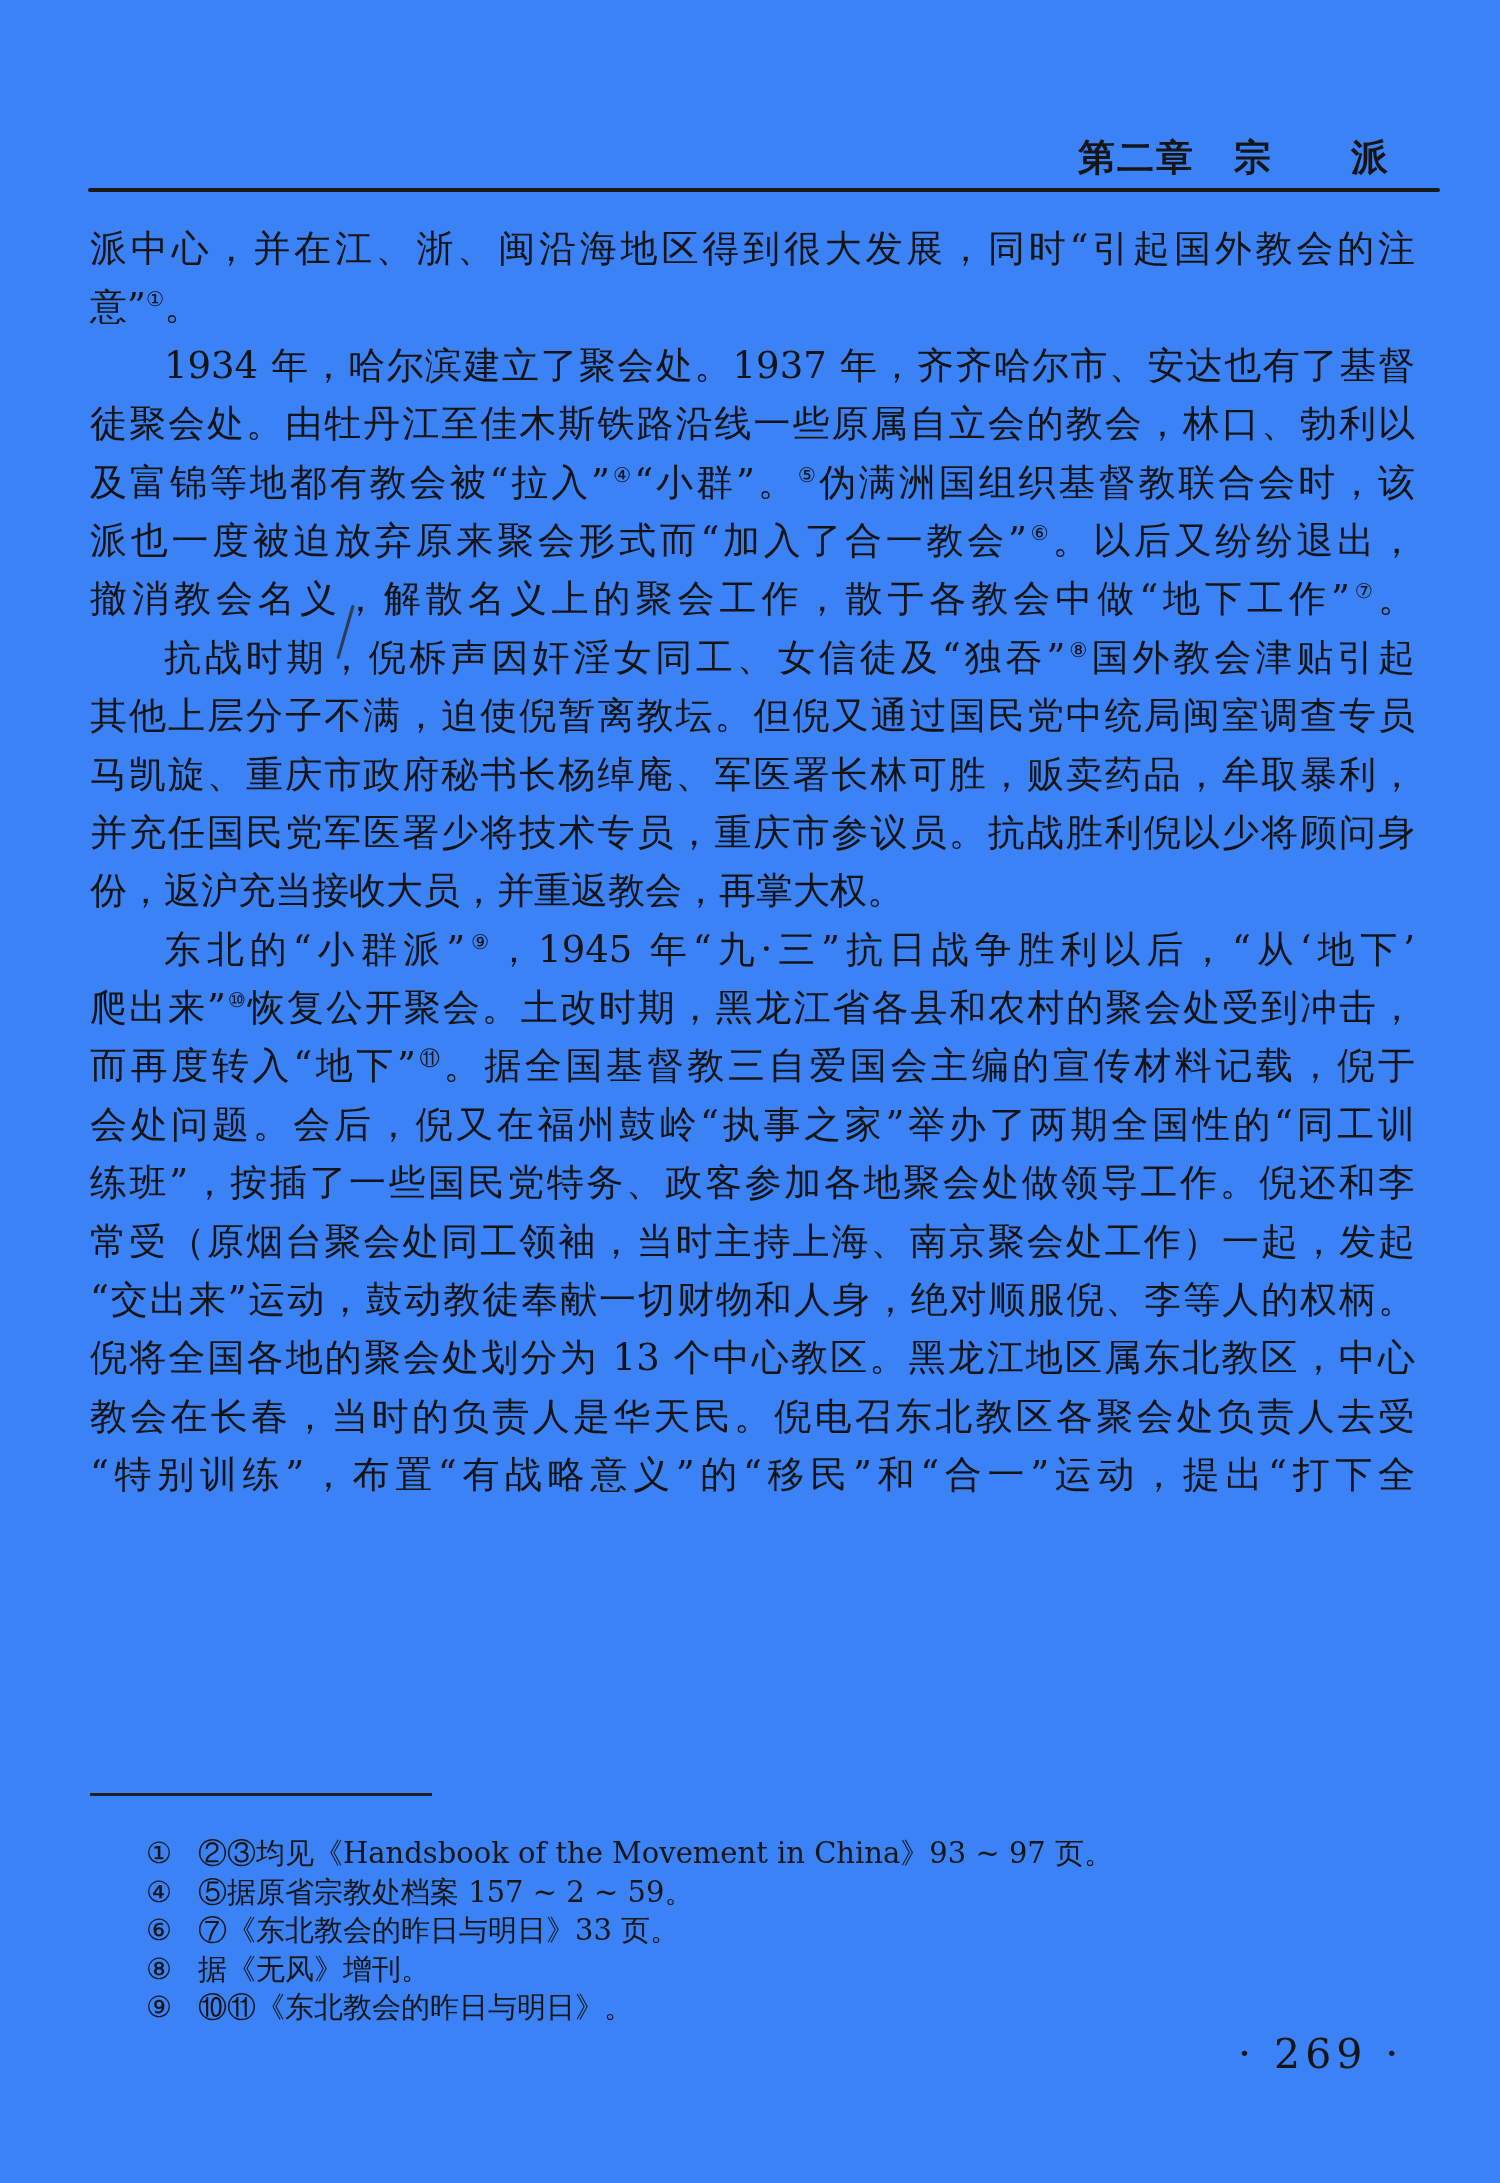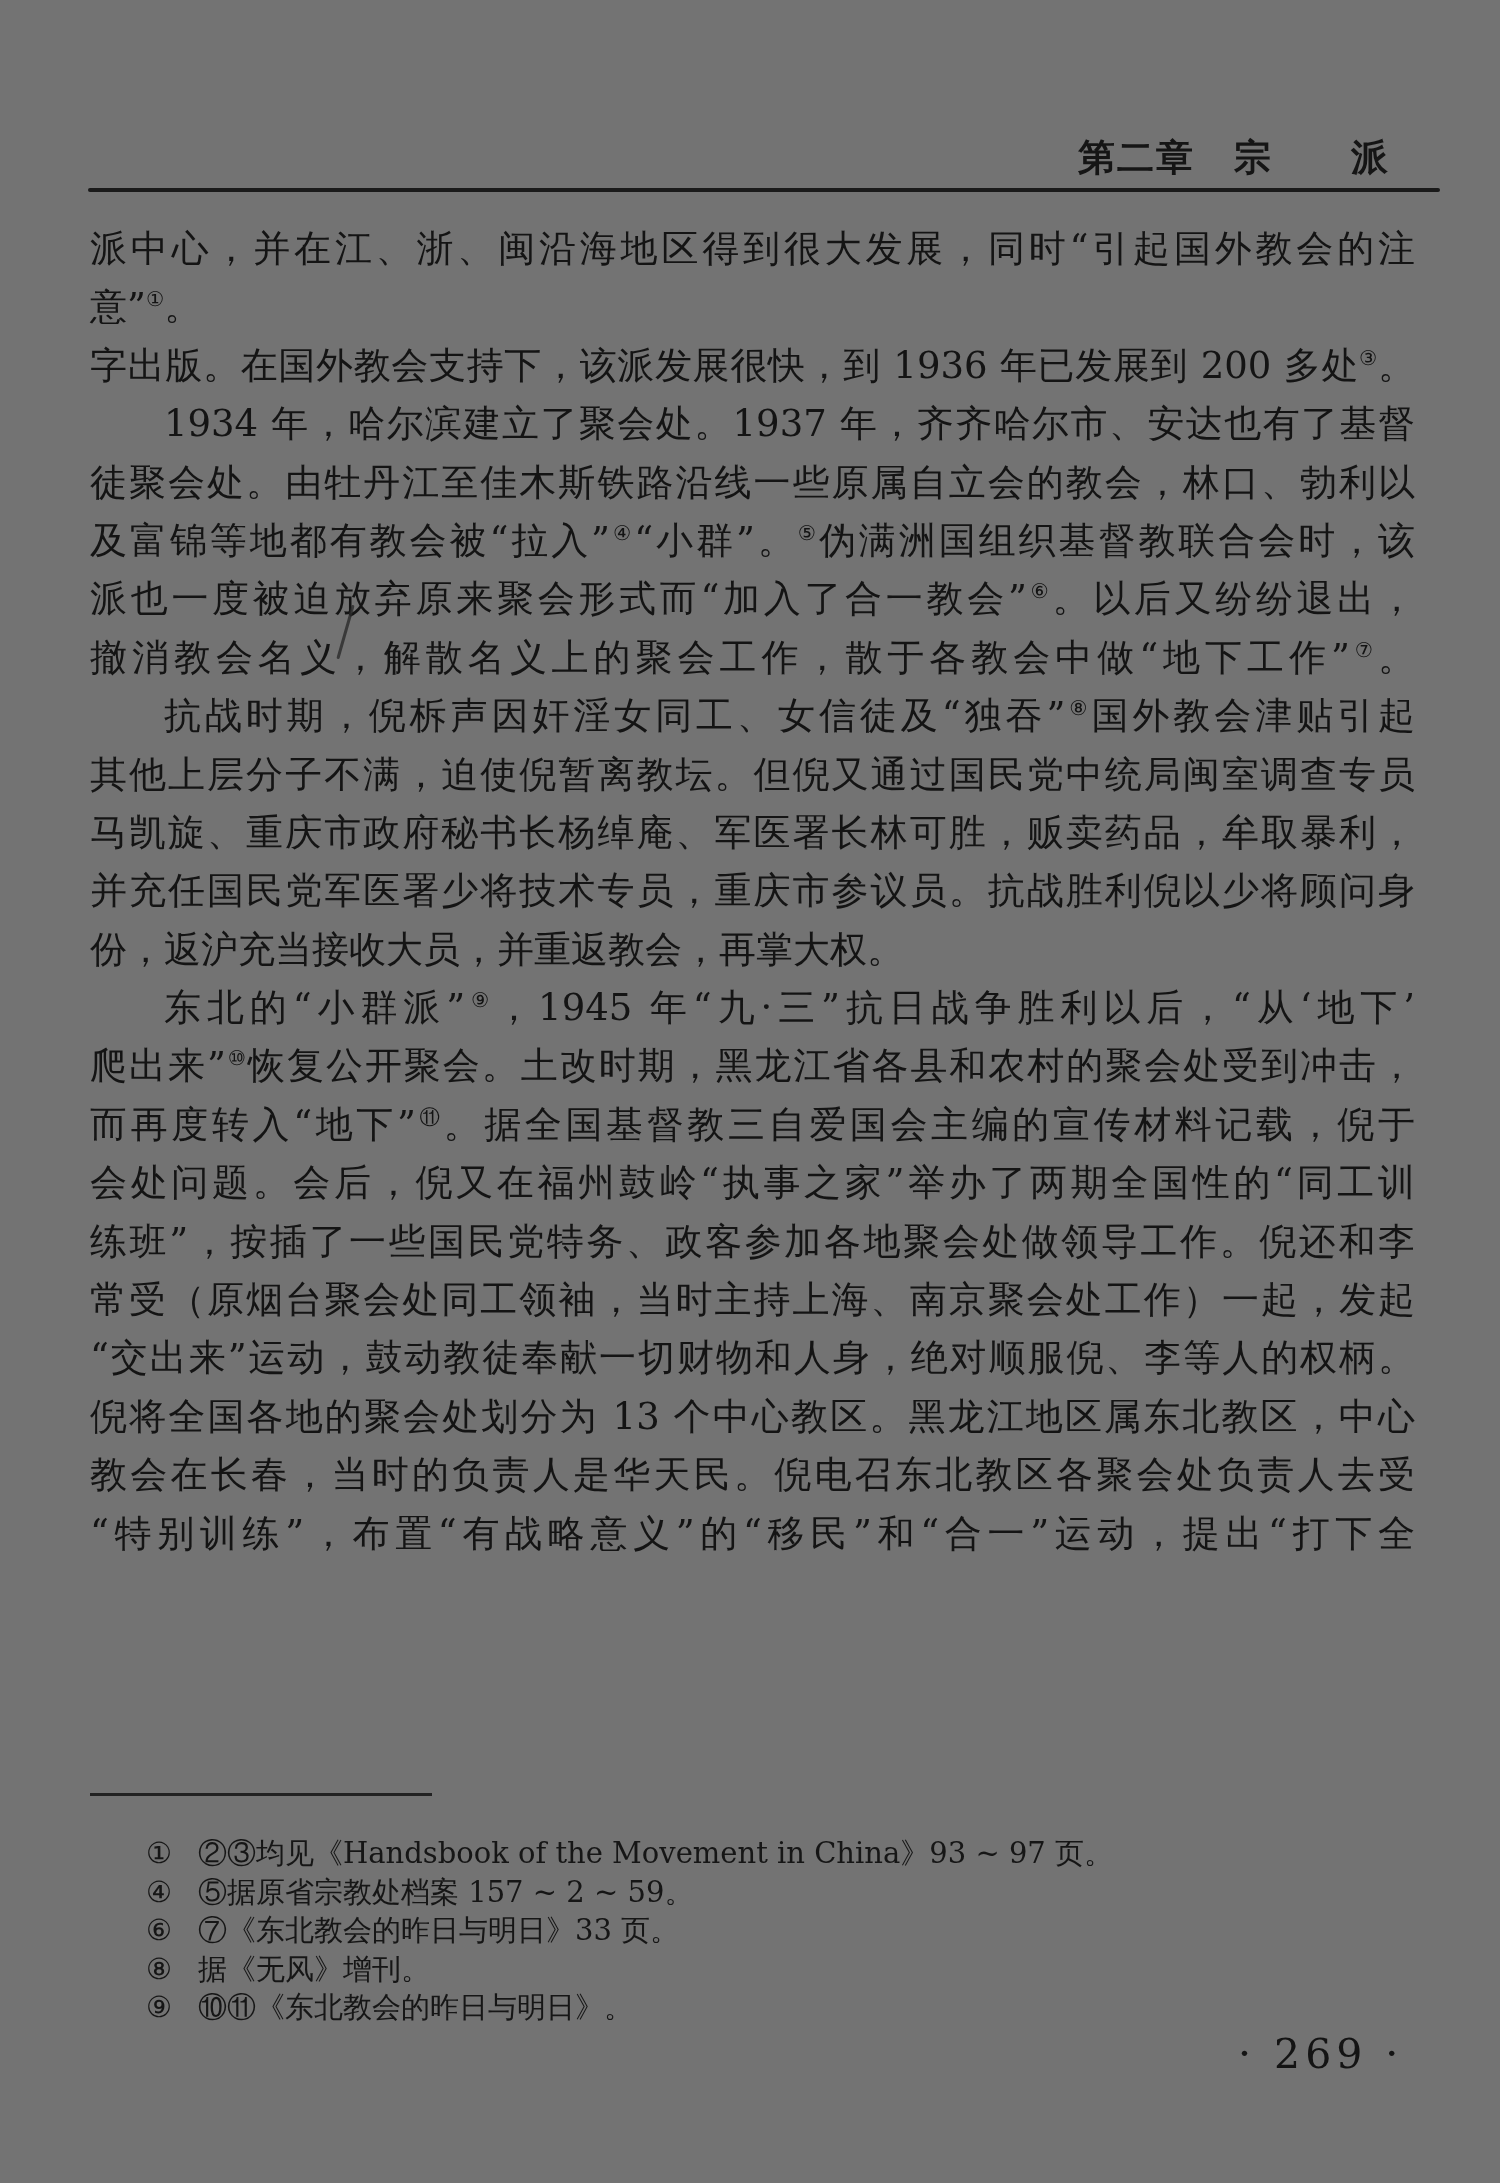--- a/index.html
+++ b/index.html
@@ -1,18 +1,18 @@
 <!DOCTYPE html>
 <html><head>
 <meta charset="utf-8">
 <style>
   html,body{margin:0;padding:0;}
   body{width:1500px;height:2183px;background:#f4f4f2;}
   .page{
-    position:relative;width:1500px;height:2183px;background:#737373;
+    position:relative;width:1500px;height:2183px;background:#3b82f6;
     color:#151515;font-family:"DejaVu Serif","Liberation Serif",serif;
     overflow:hidden;
   }
   .chapter{
     position:absolute;top:133px;right:110px;
     font-size:37px;font-weight:700;letter-spacing:2px;white-space:pre;
   }
   .rule{
     position:absolute;top:188px;left:88px;width:1352px;height:4px;
     background:#1a1a1a;border-radius:2px;
@@ -48,21 +48,20 @@
 
 <div class="page">
 
   <div class="chapter">第二章　宗　　派</div>
 
   <div class="rule"></div>
 
   <div class="body-text" id="body-lines">
       <div class="line fill">派中心，并在江、浙、闽沿海地区得到很大发展，同时“引起国外教会的注</div>
       <div class="line">意”<sup>①</sup>。</div>
-      <div class="line fill">字出版。在国外教会支持下，该派发展很快，到 1936 年已发展到 200 多处<sup>③</sup>。</div>
       <div class="line indent fill">1934 年，哈尔滨建立了聚会处。1937 年，齐齐哈尔市、安达也有了基督</div>
       <div class="line fill">徒聚会处。由牡丹江至佳木斯铁路沿线一些原属自立会的教会，林口、勃利以</div>
       <div class="line fill">及富锦等地都有教会被“拉入”<sup>④</sup>“小群”。<sup>⑤</sup>伪满洲国组织基督教联合会时，该</div>
       <div class="line fill">派也一度被迫放弃原来聚会形式而“加入了合一教会”<sup>⑥</sup>。以后又纷纷退出，</div>
       <div class="line fill">撤消教会名义，解散名义上的聚会工作，散于各教会中做“地下工作”<sup>⑦</sup>。</div>
       <div class="line indent fill">抗战时期，倪柝声因奸淫女同工、女信徒及“独吞”<sup>⑧</sup>国外教会津贴引起</div>
       <div class="line fill">其他上层分子不满，迫使倪暂离教坛。但倪又通过国民党中统局闽室调查专员</div>
       <div class="line fill">马凯旋、重庆市政府秘书长杨绰庵、军医署长林可胜，贩卖药品，牟取暴利，</div>
       <div class="line fill">并充任国民党军医署少将技术专员，重庆市参议员。抗战胜利倪以少将顾问身</div>
       <div class="line">份，返沪充当接收大员，并重返教会，再掌大权。</div>

